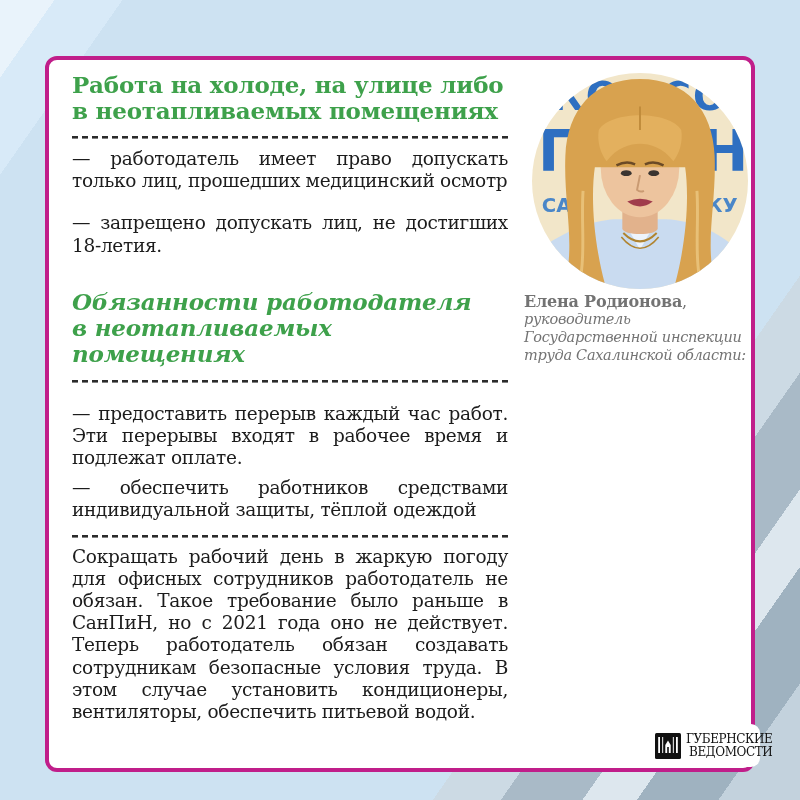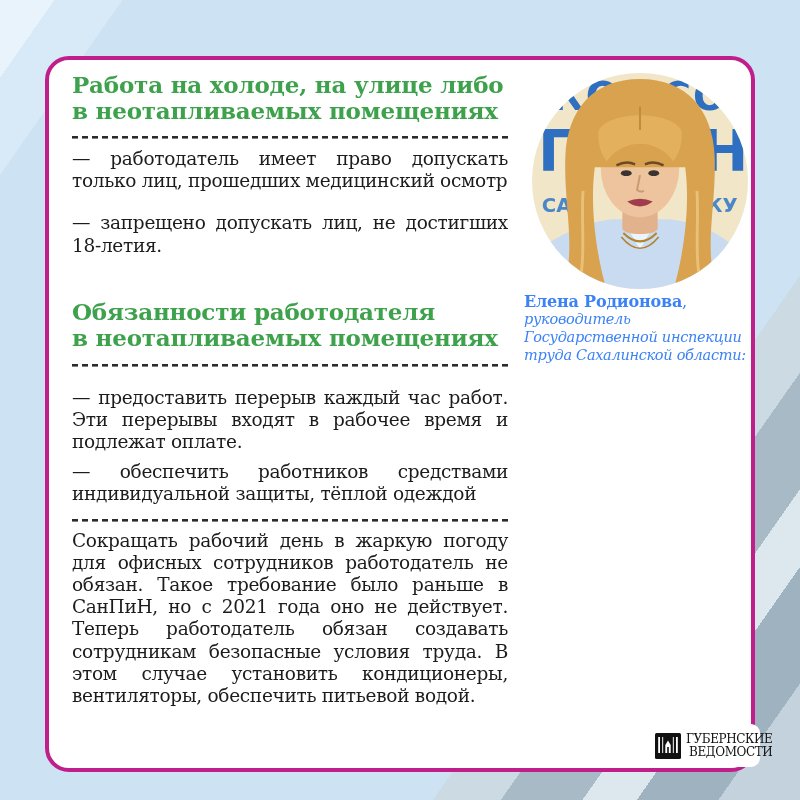--- a/index.html
+++ b/index.html
@@ -15,50 +15,50 @@
       #cde2f2 9%, #cde2f2 73%,
       #ccdae4 73%, #ccdae4 78%,
       #a9bac7 78%, #a9bac7 84%,
       #dde7ee 84%, #dde7ee 88%,
       #9fb2c0 88%, #9fb2c0 94%,
       #c3d2dd 94%, #c3d2dd 100%);
   }
   .card{
     position:absolute;left:45px;top:56px;width:710px;height:716px;
     box-sizing:border-box;background:#ffffff;
-    border:4px solid #c01e8a;border-radius:24px;
+    border:4px solid #c01e8a;border-radius:12px;
   }
   
   .left-col{position:absolute;left:23px;top:12px;width:436px;color:#1c1c1c;}
   .heading{
     margin:0;color:#3ea14b;font-size:23px;font-weight:bold;
     line-height:1.13;letter-spacing:-0.2px;white-space:pre-line;
   }
   .dash{
     height:3px;margin-top:12px;
     background-image:repeating-linear-gradient(90deg,#2b2b2b 0 6px,transparent 6px 10px);
     background-size:100% 2.6px;background-repeat:no-repeat;background-position:0 0;
   }
   .para{
     margin:0;font-size:18.5px;line-height:1.2;letter-spacing:-0.3px;
     text-align:justify;
   }
   .mt-p1{margin-top:9px;}
   .mt-p2{margin-top:20px;}
-  .mt-h2{margin-top:42px;}
+  .mt-h2{margin-top:32px;font-style:italic;}
   .mt-h3{margin-top:27px;}
   .mt-d{margin-top:13px;}
   .mt-pp{margin-top:8px;}
   
   .photo{
     position:absolute;left:483px;top:13px;width:216px;height:216px;
     border-radius:50%;overflow:hidden;
   }
   .photo svg{display:block;width:216px;height:216px;}
-  .byline{position:absolute;left:475px;top:232px;width:234px;color:#3b82f6;}
+  .byline{position:absolute;left:475px;top:232px;width:234px;color:#737373;}
   .byline .name{font-size:16px;font-weight:bold;letter-spacing:-0.2px;}
   .byline .title{font-size:14.5px;line-height:1.24;letter-spacing:-0.3px;white-space:pre-line;font-style:italic;}
   .quote{
     position:absolute;left:475px;top:318px;width:236px;
     font-size:20.5px;line-height:1.27;letter-spacing:-0.3px;color:#1c1c1c;
   }
   .qmark{display:inline-block;width:28px;height:15px;margin-right:4px;}
   .qmark i{
     display:inline-block;width:10px;height:15px;margin-right:3px;background:#111;
     clip-path:polygon(0 0,100% 0,100% 100%,38% 100%,0 55%);

